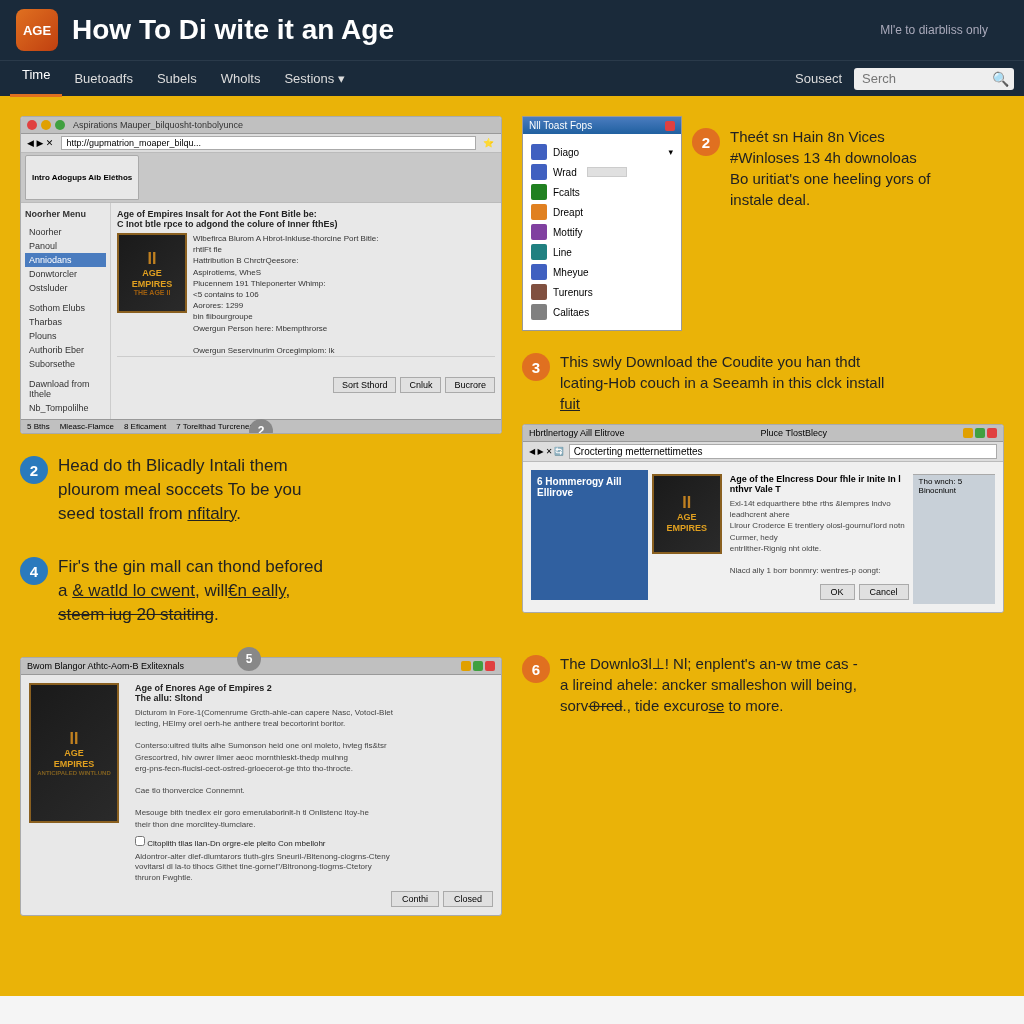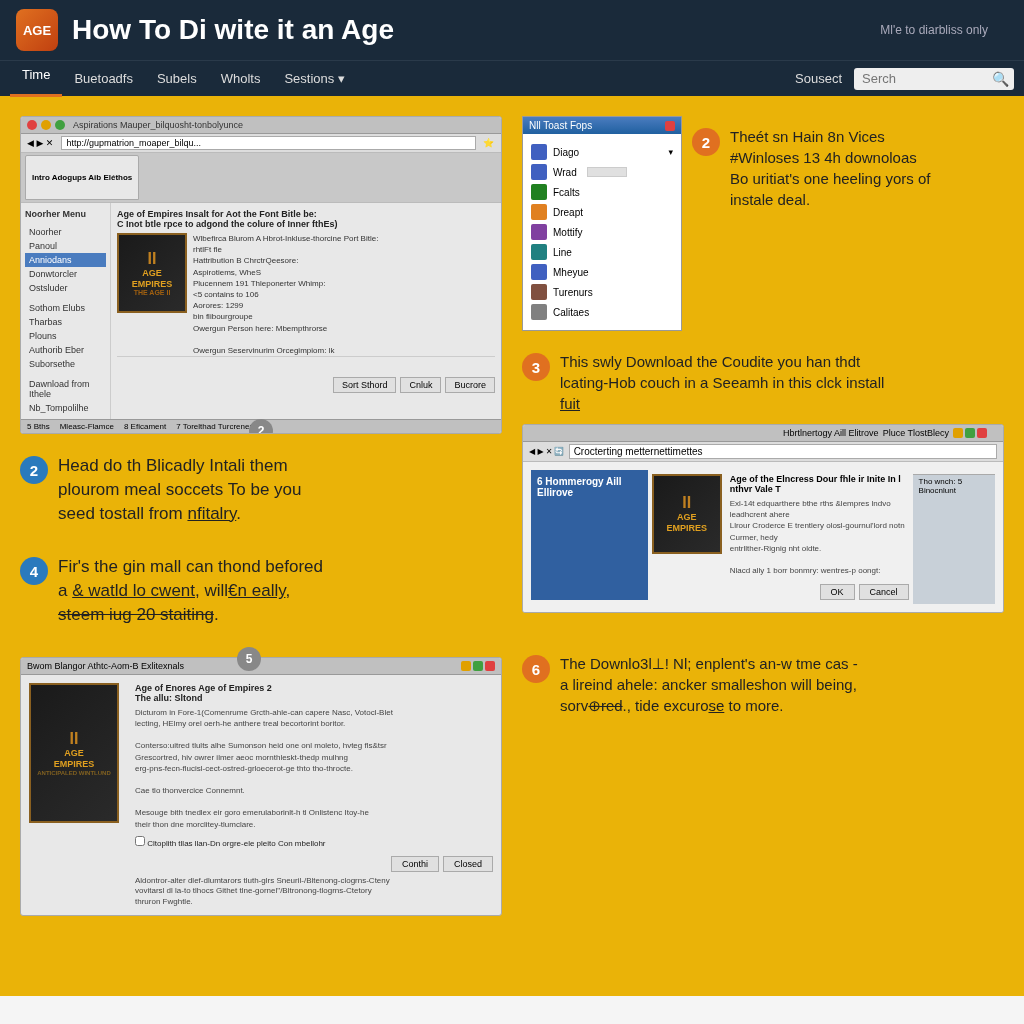--- a/index.html
+++ b/index.html
@@ -405,28 +405,28 @@
               Conterso:uitred tlults alhe Sumonson heid one onl moleto, hvteg fls&amp;tsr<br>
               Grescortred, hiv owrer ilmer aeoc mornthleskt-thedp mulhng<br>
               erg-pns-fecn-flucisl-cect-ostred-grloecerot-ge thto tho-throcte.<br><br>
               Cae tlo thonvercice Connemnt.<br><br>
               Mesouge bith tnedlex eir goro emerulaborinlt-h tl Onlistenc Itoy-he<br>
               their thon dne morclitey-tlumclare.
             </div>
             <div style="margin-top:6px;font-size:8px;">
               <label><input type="checkbox" style="width: 10px; height: 10px;"> Cltoplith tllas llan-Dn orgre-ele pleito Con mbellohr</label>
             </div>
-            <div style="display:flex;justify-content:flex-end;gap:4px;margin-top:8px;">
-              <button style="font-size:9px;padding:2px 10px;background:#e0e0e0;border:1px solid #aaa;">Conthi</button>
-              <button style="font-size:9px;padding:2px 10px;background:#e0e0e0;border:1px solid #aaa;">Closed</button>
-            </div>
             <div style="margin-top:4px;font-size:8px;color:#444;line-height:1.3;">
               Aldontror-alter dlef-dlumtarors tluth-glrs Sneuril-/Bltenong-clogrns-Cteny<br>
               vovitarsl dl la-to tlhocs Githet tlne-gornel"/Bltronong-tlogrns-Ctetory<br>
               thruron Fwghtle.
+            </div>
+            <div style="display:flex;justify-content:flex-end;gap:4px;margin-top:8px;">
+              <button style="font-size:9px;padding:2px 10px;background:#e0e0e0;border:1px solid #aaa;">Conthi</button>
+              <button style="font-size:9px;padding:2px 10px;background:#e0e0e0;border:1px solid #aaa;">Closed</button>
             </div>
           </div>
         </div>
       </div>
       <div class="step-badge" style="position:absolute;top:-10px;right:50%;background:#888;">5</div>
     </div>
 
   </div>
 
   <div class="col-right">
@@ -492,21 +492,21 @@
 
     <div>
       <div class="step-header" style="margin-bottom:10px;">
         <div class="step-number" style="background:#e07020;">3</div>
         <div class="step-text" style="font-size:15px;">
           This swly Download the Coudite you han thdt<br>lcating-Hob couch in a Seeamh in this clck install<br><u>fuit</u>
         </div>
       </div>
 
       <div class="screenshot" style="margin-top:6px;">
-        <div style="background:#c0c0c0; padding:3px 16px; font-size:9px; display:flex; gap:4px; align-items:center; border-bottom:1px solid #999; justify-content:flex-end;">
+        <div style="background:#c0c0c0; padding:3px 6px; font-size:9px; display:flex; gap:4px; align-items:center; border-bottom:1px solid #999; justify-content:space-between;">
           <span style="font-size:9px;">Hbrtlnertogy Aill Elitrove</span>
           <span style="font-size:9px;">Pluce  TlostBlecy</span>
           <div style="display:flex;gap:2px;">
             <span style="background:#e0a000;width:10px;height:10px;border-radius:2px;display:inline-block;"></span>
             <span style="background:#40a040;width:10px;height:10px;border-radius:2px;display:inline-block;"></span>
             <span style="background:#e04040;width:10px;height:10px;border-radius:2px;display:inline-block;"></span>
           </div>
         </div>
 
         <div style="background:#ddd;padding:2px 6px;font-size:8px;border-bottom:1px solid #bbb;display:flex;gap:4px;align-items:center;">

